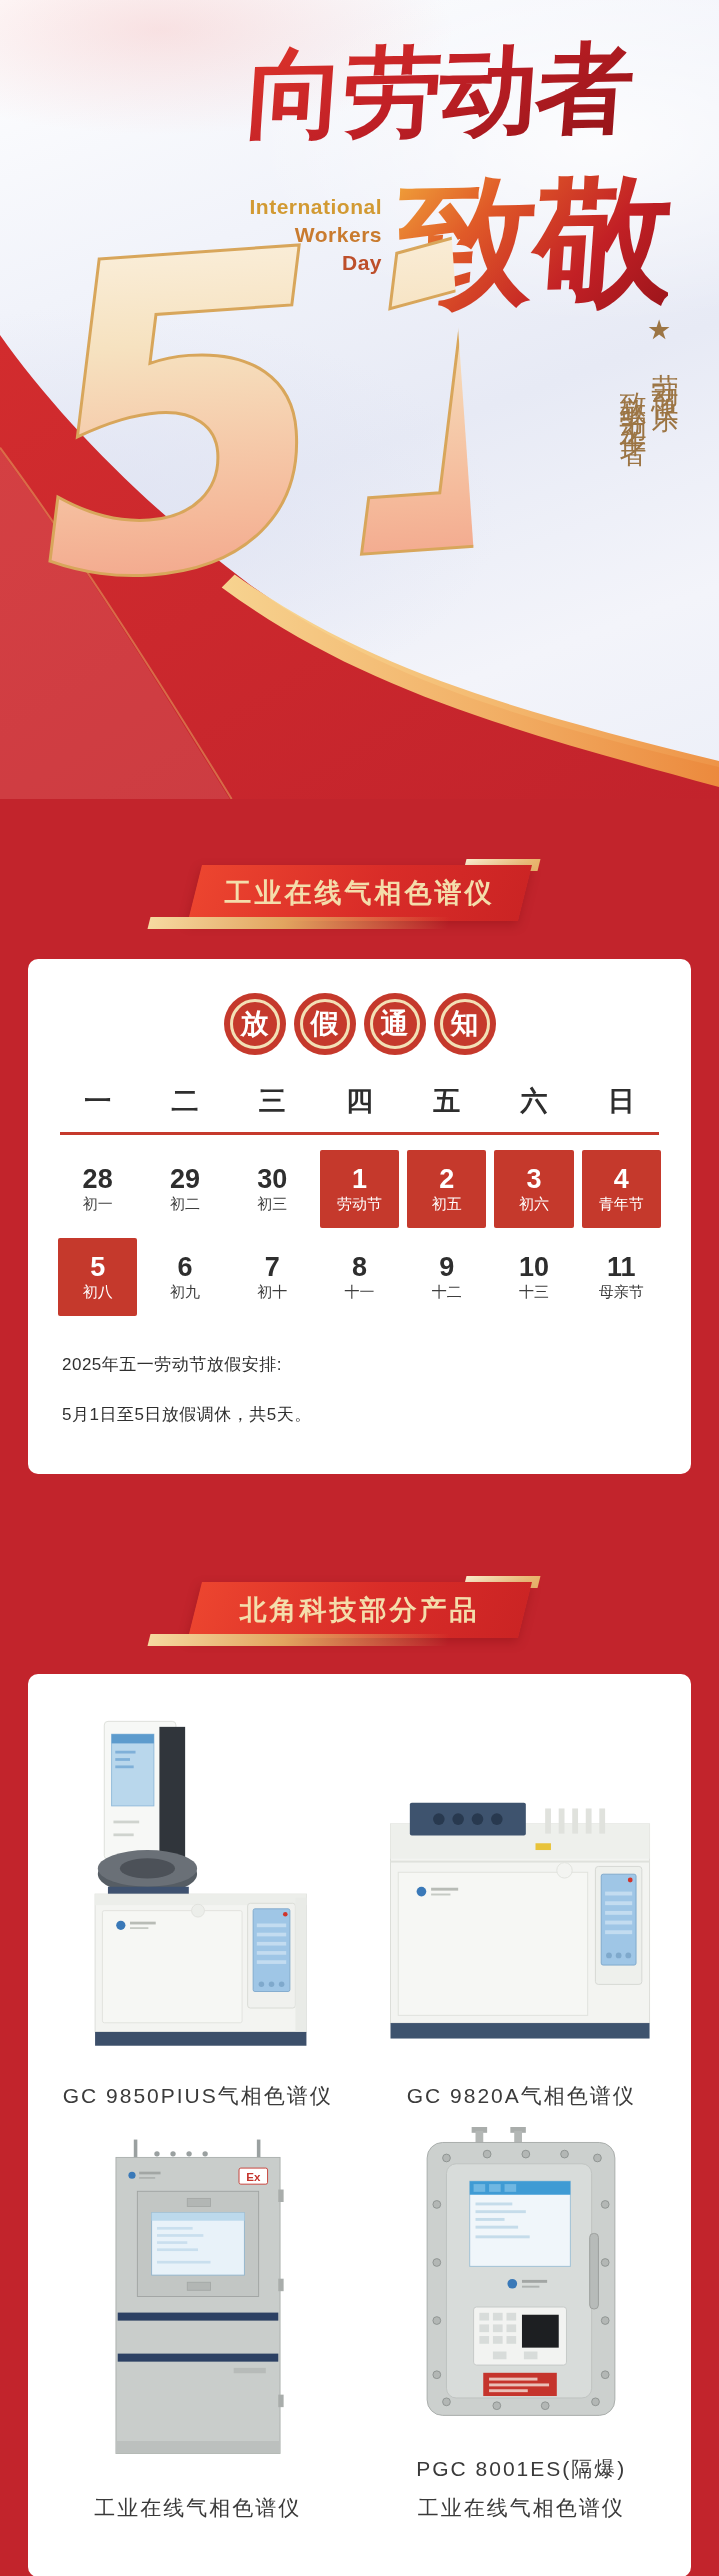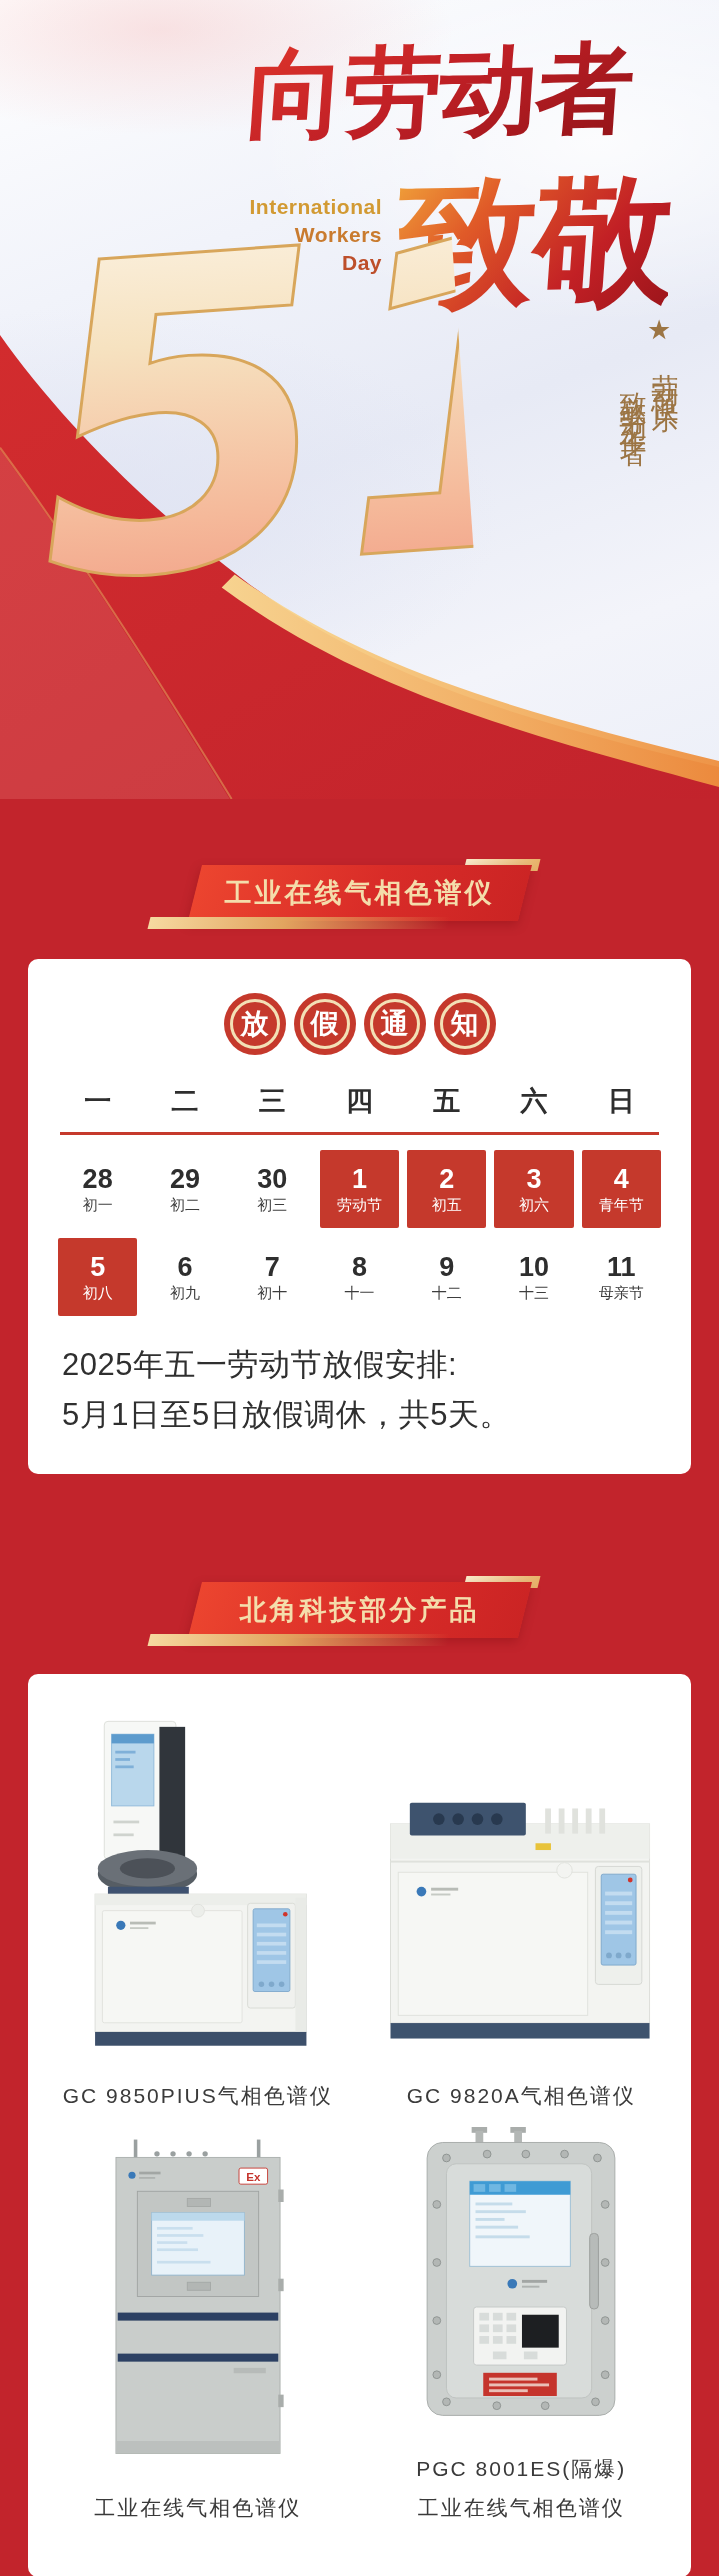--- a/index.html
+++ b/index.html
@@ -61,25 +61,25 @@
     border:3px solid #f3e0b6; box-shadow:0 0 0 6px #c5392c; margin:8px 10px; }
 
   .cal { padding:0 26px; margin-top:26px; }
   .cal-head { display:grid; grid-template-columns:repeat(7,1fr); text-align:center;
     font-size:27px; font-weight:700; color:#2e2e2e; }
   .cal-rule { height:3px; background:#c5392c; margin:13px 6px 15px; }
   .cal-row { display:grid; grid-template-columns:repeat(7,1fr); margin-bottom:10px; }
   .day { height:78px; margin:0 4px; border-radius:2px; display:flex; flex-direction:column;
     align-items:center; justify-content:center; gap:4px; }
   .day .num { font-size:27px; font-weight:700; color:#2e2e2e; line-height:1; }
-  .day .lun { font-size:15px; color:#3d3d3d; line-height:1; }
+  .day .lun { font-size:15px; color:#3d3d3d; line-height:1;font-family:Liberation Serif, serif; }
   .day[data-highlight="true"] { background:#c5392c; }
   .day[data-highlight="true"] .num, .day[data-highlight="true"] .lun { color:#ffffff; }
 
-  .note { margin:24px 34px 0; font-size:31px; color:#2f2f2f; line-height:50px; letter-spacing:0.5px; }
+  .note { margin:24px 34px 0; font-size:17px; color:#2f2f2f; line-height:50px; letter-spacing:0.5px; }
 
   
   .card-products { padding:40px 14px 50px; }
   .pgrid { display:grid; grid-template-columns:1fr 1fr; column-gap:6px; row-gap:44px; align-items:end;gap:12px; }
   .pcell { display:flex; flex-direction:column; align-items:center; justify-content:flex-end; }
   .pcap { margin-top:22px; text-align:center; font-size:21px; color:#3a3a3a;
     letter-spacing:2px; line-height:39px; }
 
   
   .home-bar { position:absolute; left:240px; bottom:0; width:240px; height:15px; background:#d06a6a; }

